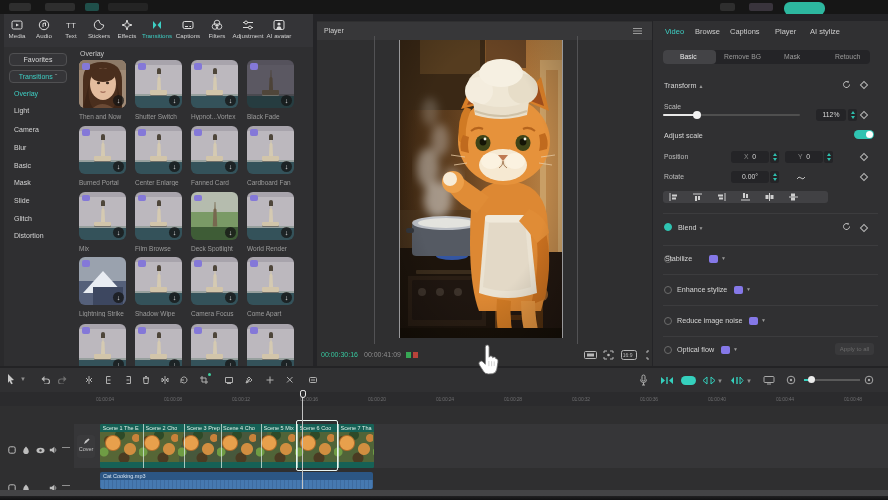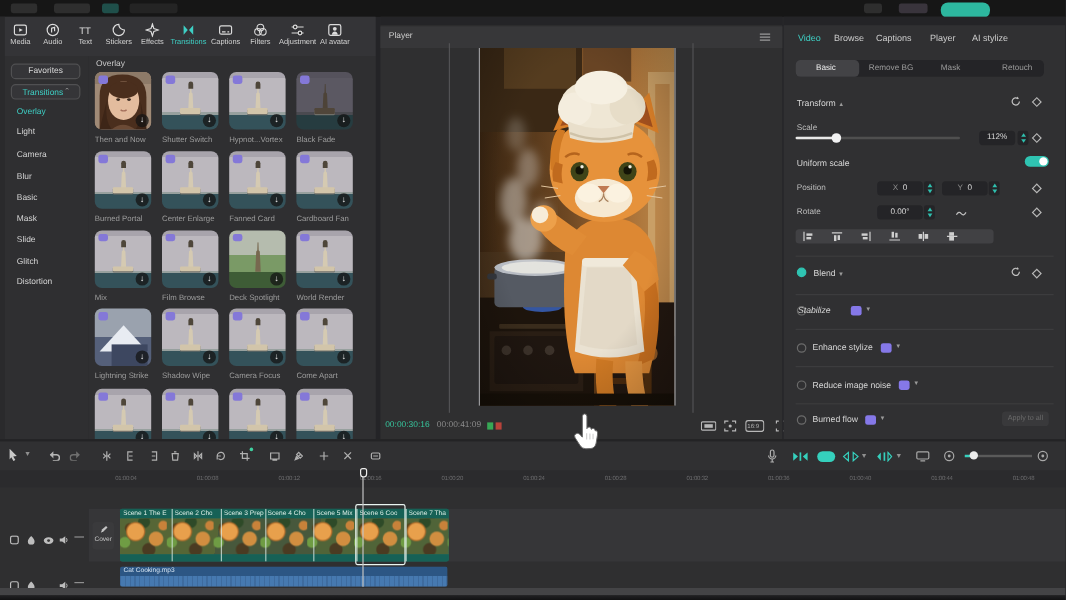--- a/index.html
+++ b/index.html
@@ -536,21 +536,21 @@
         <path d="M6 0.5l1 1.8-2 .3z" fill="#c0c0c0"></path>
       </svg>
     <div class="diamond" style="left:208px;top:68px;"></div>
     <span class="rsmall" style="left:11px;top:89px;">Scale</span>
     <div class="abs" style="left:10px;top:100px;width:137px;height:2px;background:#4f4f4f;border-radius:1px;"></div>
     <div class="abs" style="left:10px;top:100px;width:34px;height:2px;background:#e8e8e8;border-radius:1px;"></div>
     <div class="abs" style="left:40px;top:97px;width:8px;height:8px;border-radius:50%;background:#f2f2f2;"></div>
     <div class="field" style="left:163px;top:95px;width:30px;">112%</div>
     <div class="stepper" style="left:195px;top:95px;"></div>
     <div class="diamond" style="left:208px;top:98px;"></div>
-    <span class="rlabel" style="left:11px;top:117px;">Uniform scale</span>
+    <span class="rlabel" style="left:11px;top:117px;">Adjust scale</span>
     <div class="toggle" style="left:201px;top:116px;"></div>
     <span class="rsmall" style="left:11px;top:139px;">Position</span>
     <div class="field" style="left:78px;top:137px;width:38px;"><span style="color:#8a8a8a;">X</span>&nbsp; 0</div>
     <div class="stepper" style="left:117px;top:137px;"></div>
     <div class="field" style="left:132px;top:137px;width:38px;"><span style="color:#8a8a8a;">Y</span>&nbsp; 0</div>
     <div class="stepper" style="left:171px;top:137px;"></div>
     <div class="diamond" style="left:208px;top:140px;"></div>
     <span class="rsmall" style="left:11px;top:159px;">Rotate</span>
     <div class="field" style="left:78px;top:157px;width:38px;">0.00°</div>
     <div class="stepper" style="left:117px;top:157px;"></div>
@@ -593,36 +593,36 @@
     <div class="sepline" style="top:199px;"></div>
     <div class="circlecb on" style="left:11px;top:209px;"></div>
     <span class="rlabel" style="left:25px;top:209px;">Blend <span style="font-size:5px;color:#9a9a9a;">▼</span></span>
     <svg class="abs" style="left:189px;top:208px;" width="9" height="9" viewBox="0 0 9 9">
         <path d="M7.5 4.5a3 3 0 1 1-1-2.2" fill="none" stroke="#c0c0c0" stroke-width="1"></path>
         <path d="M6 0.5l1 1.8-2 .3z" fill="#c0c0c0"></path>
       </svg>
     <div class="diamond" style="left:208px;top:211px;"></div>
     <div class="sepline" style="top:231px;"></div>
     <div class="circlecb" style="left:11px;top:241px;"></div>
-    <span class="rlabel" style="left:12px;top:240px;font-style:italic;">Stabilize</span>
+    <span class="rlabel" style="left:12px;top:240px;">Stabilize</span>
     <div class="aibadge" style="left:56px;top:241px;"></div>
     <span style="position:absolute;left:68px;top:241px;font-size:5px;color:#9a9a9a;">▼</span>
     <div class="sepline" style="top:260px;"></div>
     <div class="circlecb" style="left:11px;top:272px;"></div>
     <span class="rlabel" style="left:24px;top:271px;">Enhance stylize</span>
     <div class="aibadge" style="left:81px;top:272px;"></div>
     <span style="position:absolute;left:93px;top:272px;font-size:5px;color:#9a9a9a;">▼</span>
     <div class="sepline" style="top:291px;"></div>
     <div class="circlecb" style="left:11px;top:303px;"></div>
     <span class="rlabel" style="left:24px;top:302px;text-align:center;">Reduce image noise</span>
     <div class="aibadge" style="left:96px;top:303px;"></div>
     <span style="position:absolute;left:108px;top:303px;font-size:5px;color:#9a9a9a;">▼</span>
     <div class="sepline" style="top:322px;"></div>
     <div class="circlecb" style="left:11px;top:332px;"></div>
-    <span class="rlabel" style="left:24px;top:331px;">Burned flow</span>
+    <span class="rlabel" style="left:24px;top:331px;">Optical flow</span>
     <div class="aibadge" style="left:68px;top:332px;"></div>
     <span style="position:absolute;left:80px;top:332px;font-size:5px;color:#9a9a9a;">▼</span>
     <div id="applyall">Apply to all</div>
   </div>
   <div id="timeline" class="abs">
       <div id="ttoolbar">
         <svg class="abs" style="left:6px;top:5px;" width="11" height="12" viewBox="0 0 11 12">
           <path d="M2 1l6 6-3 0.4 1.8 3-1.6 0.8-1.8-3.2L2 10z" fill="#c8c8c8"></path>
         </svg>
         <span class="tico" style="left:20px;font-size:6px;color:#8f8f8f;">▼</span>

